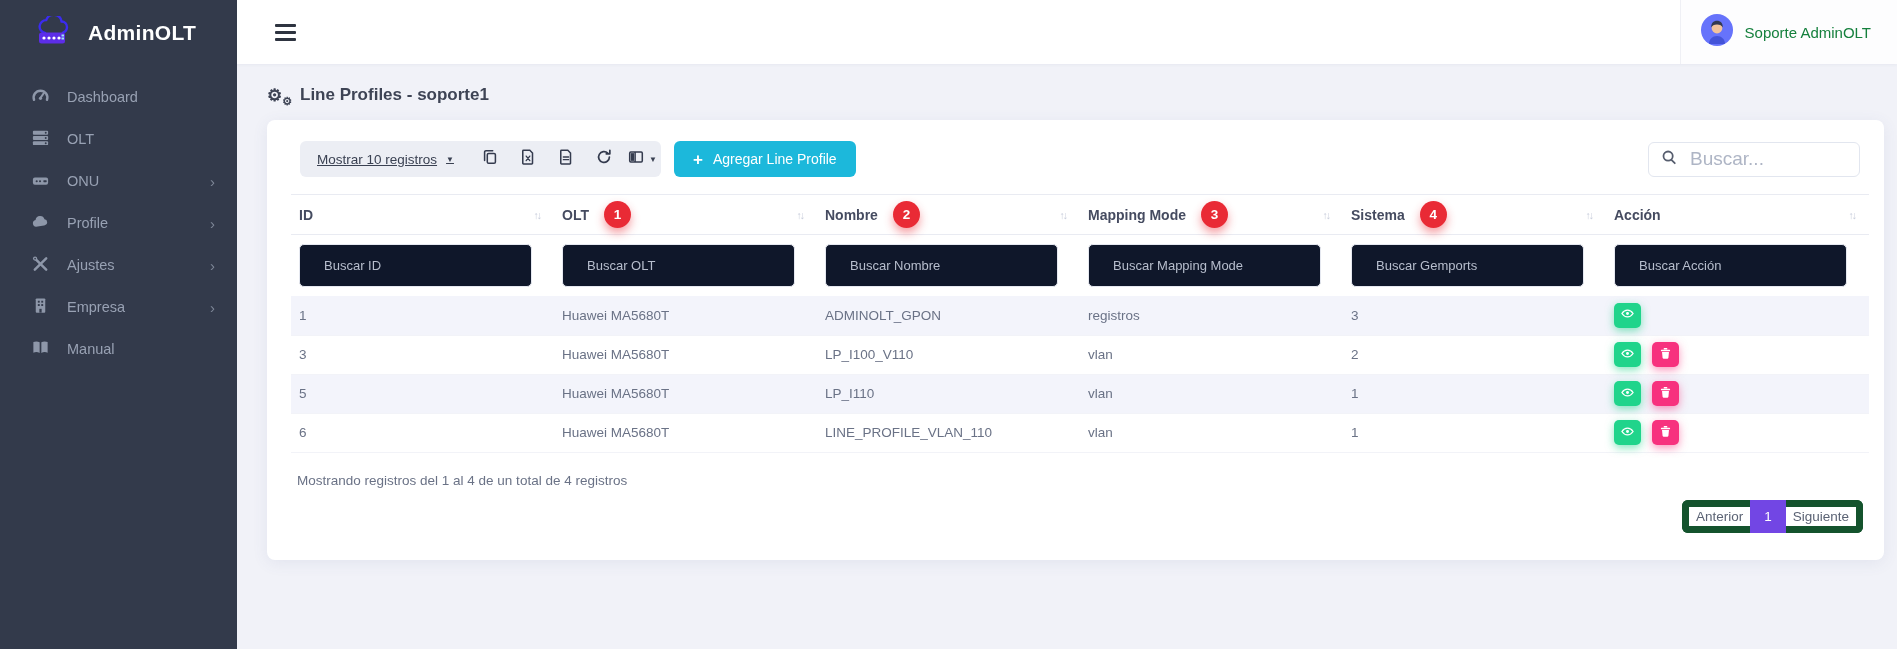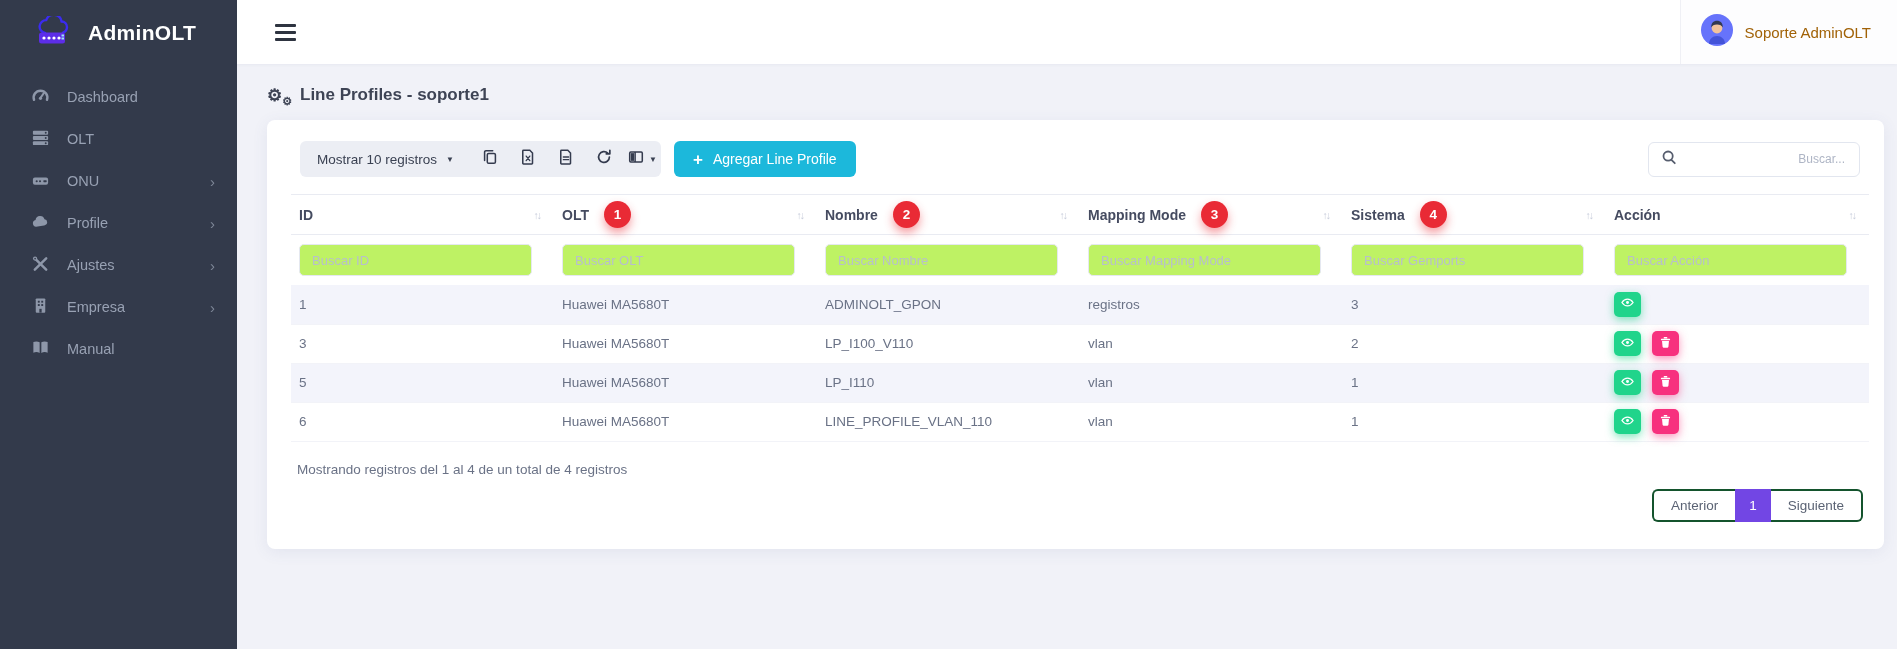--- a/index.html
+++ b/index.html
@@ -15,64 +15,64 @@
   .menu-item{display:flex;align-items:center;gap:17px;padding:10px 22px 10px 31px;color:#98A1B3;font-size:14.5px;cursor:pointer;}
   .menu-item svg{flex:none;}
   .menu-item .chev{margin-left:auto;color:#7E8798;font-size:15px;line-height:1;}
 
   
   .main{flex:1;display:flex;flex-direction:column;min-width:0;}
   .header{height:64px;background:#FFFFFF;display:flex;align-items:center;padding-left:38px;flex:none;box-shadow:0 1px 3px rgba(40,50,90,.05);}
   .burger{display:flex;flex-direction:column;gap:4px;cursor:pointer;}
   .burger i{display:block;width:21px;height:3px;background:#2E3440;border-radius:1px;}
   .user-section{margin-left:auto;height:100%;display:flex;align-items:center;gap:12px;padding:0 26px 0 20px;border-left:1px solid #EFF0F5;background:#FDFDFE;cursor:pointer;}
-  .user-name{color:#a16207;font-size:15px;}
+  .user-name{color:#15803d;font-size:15px;}
 
   
   .content{flex:1;padding:21px 13px 0 30px;}
   .page-title{display:flex;align-items:center;gap:9px;color:#3E4455;font-weight:bold;font-size:17px;}
   .gears{position:relative;color:#3E4455;font-size:17px;line-height:1;width:24px;}
   .gears .g2{position:absolute;font-size:11px;right:-1px;bottom:-3px;}
 
   .card{margin-top:15px;background:#FFFFFF;border-radius:8px;box-shadow:0 3px 16px rgba(80,90,140,.09);padding:21px 15px 27px 24px;}
 
   
   .toolbar{display:flex;align-items:center;padding:0 9px;}
   .btn-group{display:flex;align-items:stretch;background:#ECEEF4;border-radius:6px;height:36px;overflow:hidden;}
-  .show-btn{display:flex;align-items:center;gap:9px;padding:0 17px;font-size:13.5px;color:#3A4152;cursor:pointer;white-space:nowrap;}
+  .show-btn{display:flex;align-items:center;gap:9px;padding:0 17px;font-size:13.5px;color:#3A4152;cursor:pointer;white-space:nowrap;text-decoration:underline;}
   .caret{font-size:8px;color:#3A4152;}
   .icon-btn{width:38px;display:flex;align-items:center;justify-content:center;color:#343B4E;cursor:pointer;gap:4px;}
   .add-btn{margin-left:13px;height:36px;background:#1CB8DB;color:#FFFFFF;border:none;border-radius:6px;padding:0 19px;font-size:14px;display:flex;align-items:center;gap:10px;cursor:pointer;}
   .add-btn .plus{font-size:17px;font-weight:bold;line-height:1;}
   .search-box{margin-left:auto;width:212px;height:35px;border:1px solid #E2E6EF;border-radius:6px;background:#FFFFFF;display:flex;align-items:center;gap:11px;padding:0 12px;}
-  .search-box input{border:none;outline:none;width:100%;font-size:12px;color:#6A7286;font-family:"Liberation Sans",sans-serif;text-align:right;}
+  .search-box input{border:none;outline:none;width:100%;font-size:19px;color:#6A7286;font-family:"Liberation Sans",sans-serif;}
   .search-box input::placeholder{color:#AEB5C5;}
 
   
   table{width:100%;border-collapse:collapse;table-layout:fixed;margin-top:17px;}
   th.hcell{border-top:1px solid #E9EBF2;border-bottom:1px solid #E9EBF2;height:40px;padding:0 8px;font-size:14px;color:#454B60;text-align:left;}
   .hwrap{display:flex;align-items:center;}
   .hlabel{font-weight:bold;}
   .sort{margin-left:auto;color:#C9CEDC;font-size:10.5px;letter-spacing:-2px;padding-right:6px;font-weight:normal;}
   .num-badge{width:27px;height:27px;border-radius:50%;background:#E92A35;color:#fff;font-size:13.5px;font-weight:bold;display:inline-flex;align-items:center;justify-content:center;margin-left:15px;box-shadow:0 5px 10px rgba(233,42,53,.45);flex:none;}
   td.fcell{padding:9px 22px 9px 8px;}
-  .filter-input{width:100%;height:32px;border:1px solid #E5E8F0;border-radius:5px;padding:0 12px;font-size:13px;color:#6A7286;outline:none;background:#bef264;font-family:"Liberation Sans",sans-serif;}
+  .filter-input{width:100%;height:43px;border:1px solid #E5E8F0;border-radius:5px;padding:0 24px;font-size:13px;color:#6A7286;outline:none;background:#0f172a;font-family:"Liberation Sans",sans-serif;}
   .filter-input::placeholder{color:#B7BECD;}
   tbody td{height:39px;padding:0 8px;font-size:13.5px;color:#6A7286;border-bottom:1px solid #F2F3F8;}
   tbody tr.striped{background:#F3F4FB;}
   .act-btn{width:27px;height:25px;border:none;border-radius:5px;display:inline-flex;align-items:center;justify-content:center;margin-right:7px;cursor:pointer;vertical-align:middle;}
   .act-view{background:#20D48B;box-shadow:0 3px 9px rgba(32,212,139,.55);}
   .act-del{background:#F7317E;box-shadow:0 3px 9px rgba(247,49,126,.5);}
 
   
   .tfoot{margin-top:20px;padding:0 6px;}
   .info{font-size:13.5px;color:#6A7286;}
   .pag-row{display:flex;justify-content:flex-end;margin-top:12px;}
   .pagination{display:inline-flex;}
-  .pg{height:33px;display:inline-flex;align-items:center;padding:0 17px;font-size:13.5px;background:#fff;border:2px solid #14532d;color:#5B6374;cursor:pointer;}
+  .pg{height:33px;display:inline-flex;align-items:center;padding:0 7px;font-size:13.5px;background:#fff;border:7px solid #14532d;color:#5B6374;cursor:pointer;}
   .pg.prev{border-radius:6px 0 0 6px;border-right:none;}
   .pg.next{border-radius:0 6px 6px 0;border-left:none;}
   .pg.current{background:#7246E4;border:1px solid #7246E4;color:#fff;padding:0 13px;cursor:default;}
 </style>
 </head>
 <body>
 
 <div class="screen">
 
   <aside class="sidebar">

